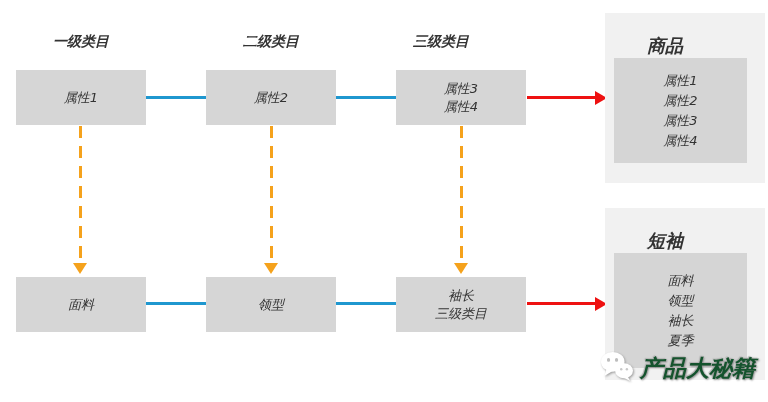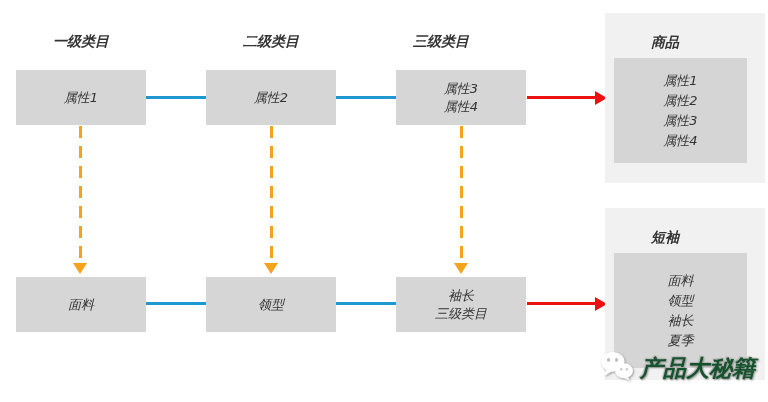--- a/index.html
+++ b/index.html
@@ -72,21 +72,21 @@
     left: 605px;
     width: 160px;
     background: var(--panel-bg, #f1f1f1);
   }
   .panel-title {
     position: absolute;
     left: 0;
     top: 21px;
     width: 120px;
     text-align: center;
-    font-size: 14px;
+    font-size: 18px;
     font-weight: bold;
     color: var(--text, #333);
   }
   .panel-inner {
     position: absolute;
     left: 9px;
     top: 45px;
     width: 133px;
     background: var(--inner-bg, #d6d6d6);
     display: flex;

